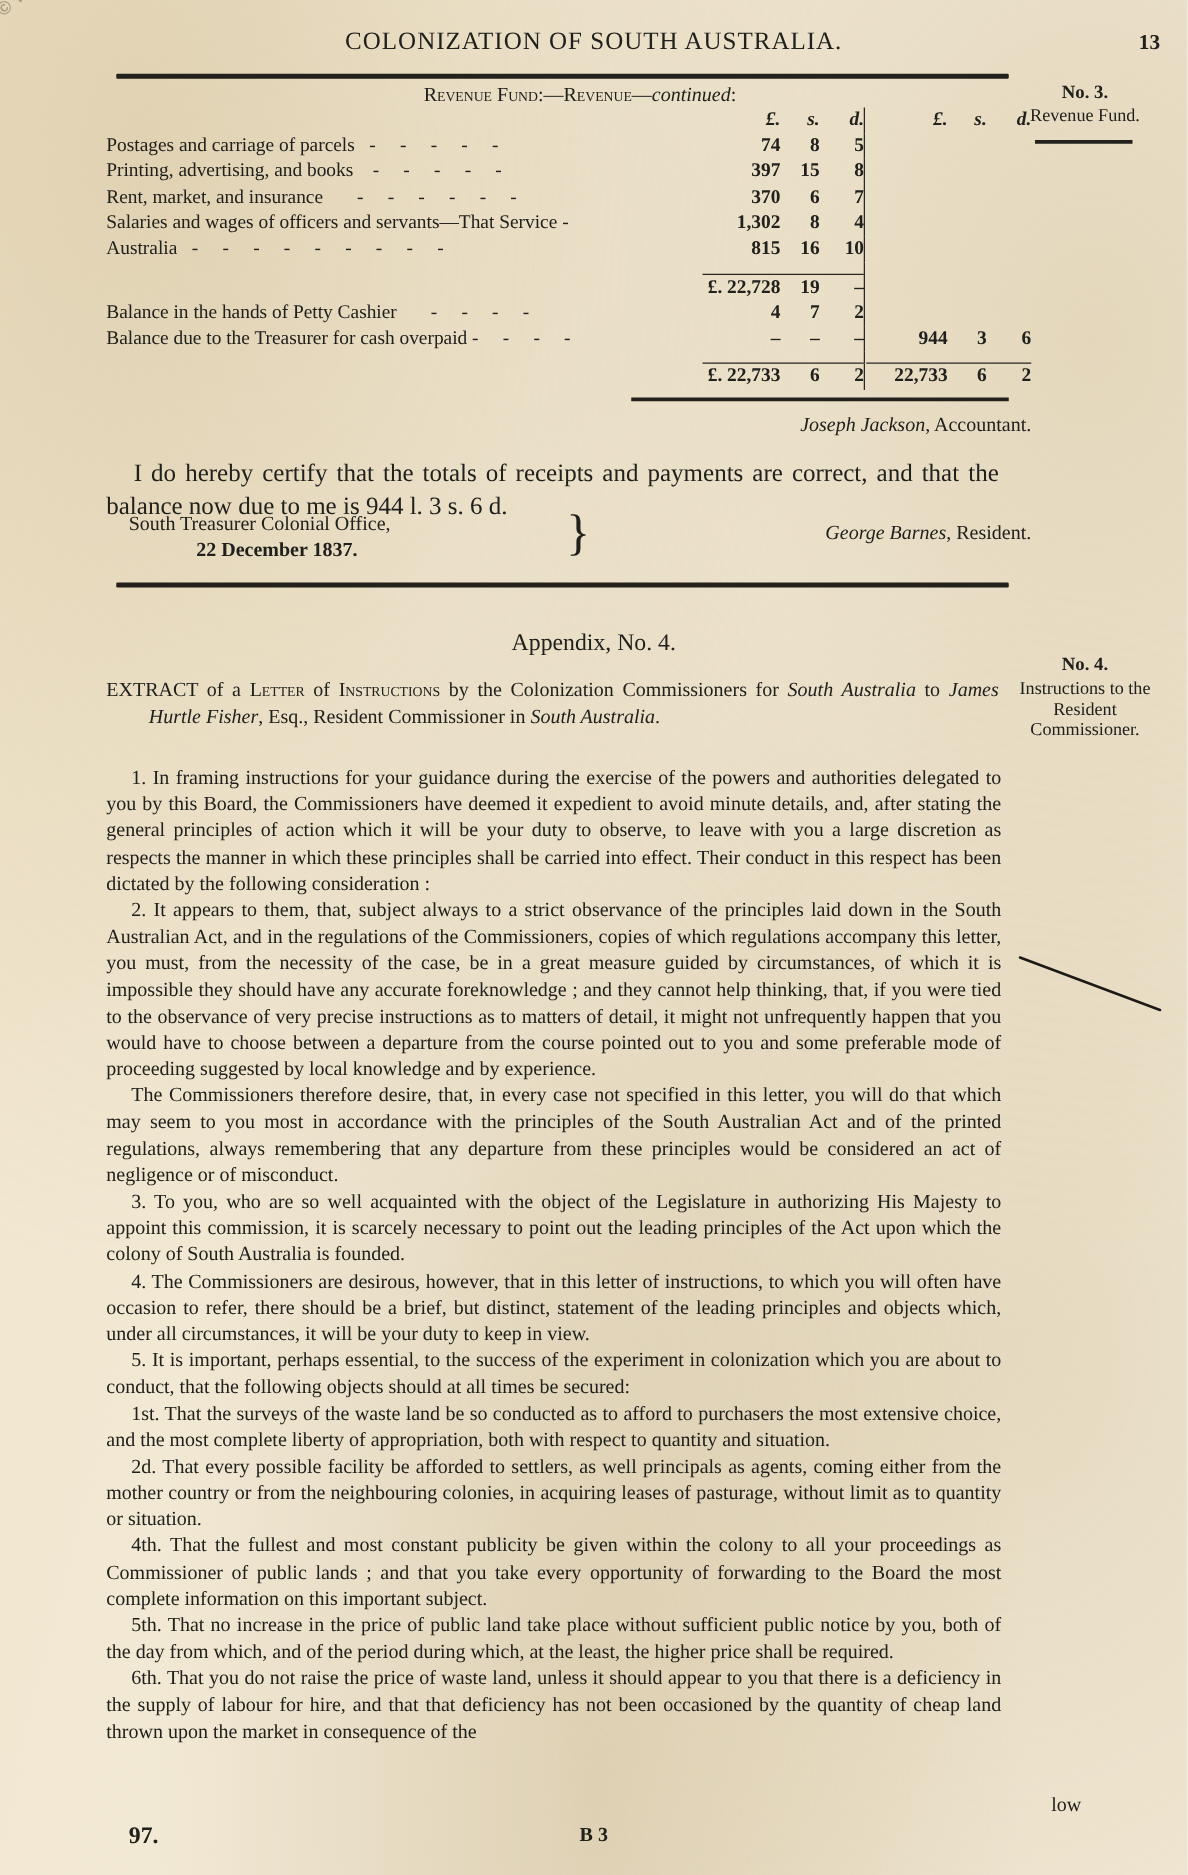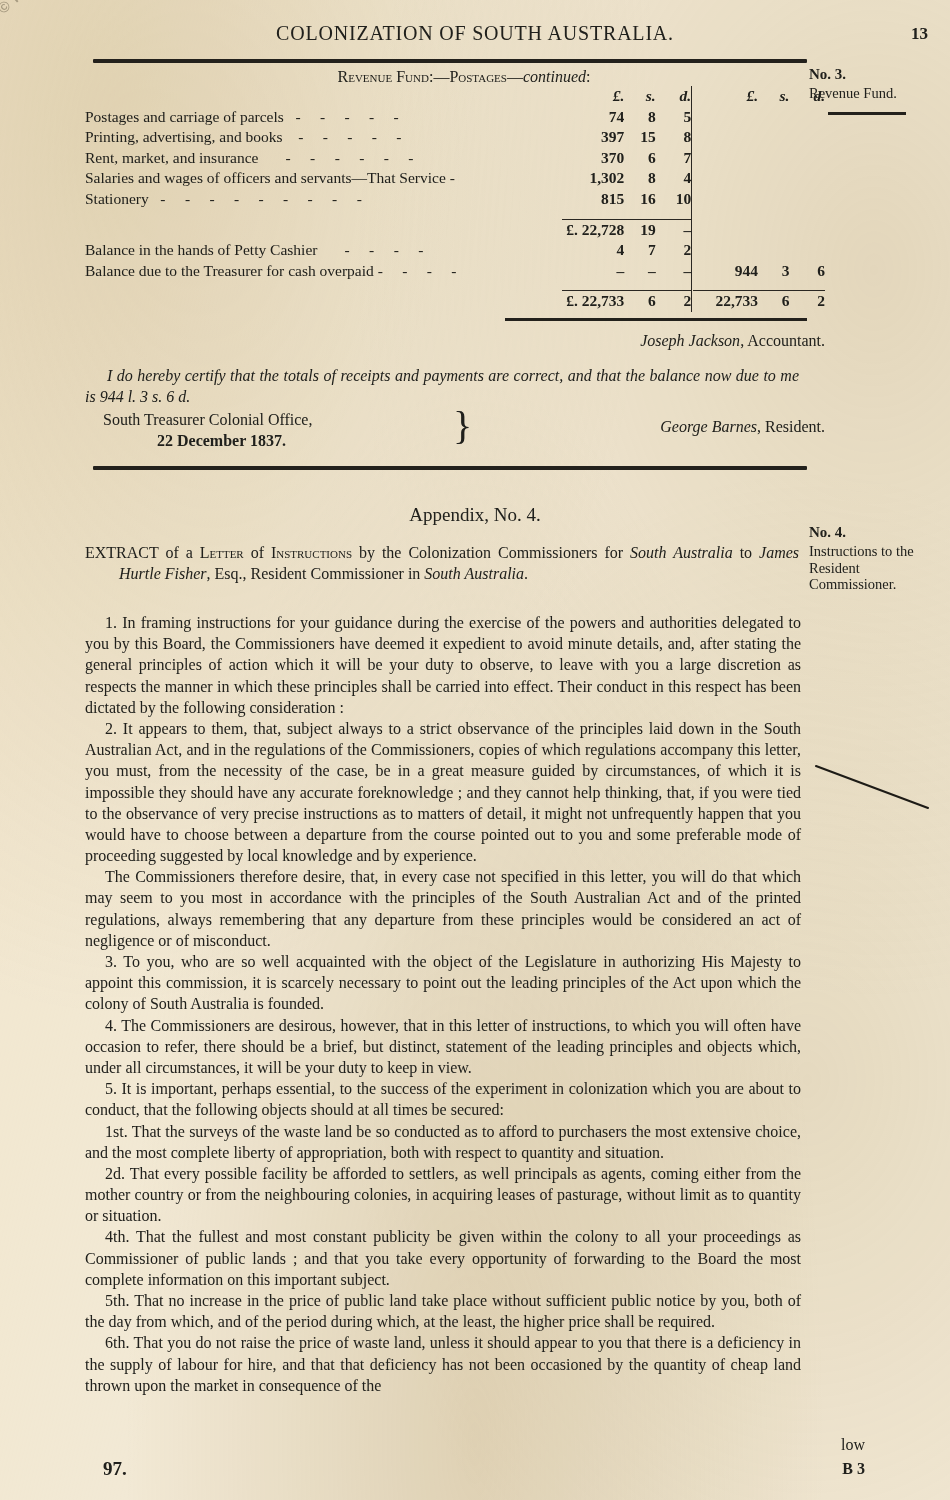--- a/index.html
+++ b/index.html
@@ -44,21 +44,21 @@
   .watermark{
     position:absolute;left:-6px;top:4px;width:150px;
     transform:rotate(-41deg);transform-origin:left top;
     font-family:"Liberation Sans","DejaVu Sans",sans-serif;
     font-size:15px;font-weight:bold;letter-spacing:1px;
     color:rgba(90,82,62,.45);white-space:nowrap;
   }
 
   
   .marg{
-    position:absolute;right:1px;width:140px;text-align:left;
+    position:absolute;right:12px;width:140px;text-align:center;
     font-size:14.5px;line-height:1.17;
   }
   .marg .mnum{font-weight:bold;font-size:15px;display:block;margin-bottom:1px;}
   .marg .mtext{display:block;}
   .marg-rule{
     position:absolute;right:44px;width:78px;height:3px;background:#23211c;
   }
 
   
   .acct{position:absolute;left:85px;top:68px;width:740px;font-size:15.5px;}
@@ -89,23 +89,22 @@
     border-top:1.6px solid #2a2722;
   }
   .spacer-row td{height:9px;}
 
   .sig-line{
     position:absolute;left:85px;width:740px;text-align:right;font-size:16px;
   }
   .sig-line .nm{font-style:italic;font-weight:normal;}
 
   .certify{
-    position:absolute;left:85px;width:714px;font-size:16px;line-height:1.30;
+    position:absolute;left:85px;width:714px;font-size:20px;line-height:1.30;
     text-align:justify;
-    font-style:italic;
   }
   .certify .ind{display:inline-block;width:22px;}
 
   .office-blk{position:absolute;left:85px;width:740px;font-size:16px;line-height:1.30;}
   .office-blk .l1{margin-left:18px;}
   .office-blk .l2{margin-left:72px;font-weight:bold;}
   .brace{
     position:absolute;left:368px;top:-4px;font-size:40px;line-height:1;
     font-family:"Liberation Serif",serif;
   }
@@ -126,21 +125,21 @@
   }
   .body p{margin:0;text-indent:20px;}
 
   .pencil{
     position:absolute;left:812px;top:760px;width:124px;height:58px;pointer-events:none;
   }
 
   
   .footer{position:absolute;left:85px;right:85px;bottom:18px;height:24px;}
   .footer .sig{position:absolute;left:18px;top:0;font-size:19px;font-weight:bold;}
-  .footer .bsig{position:absolute;left:0;right:0;top:2px;text-align:right;font-size:16px;font-weight:bold;}
+  .footer .bsig{position:absolute;left:0;right:0;top:2px;text-align:center;font-size:16px;font-weight:bold;}
   .catch{position:absolute;right:0;top:-22px;font-size:16px;}
 </style>
 </head>
 <body>
 
 <div class="paper-tint"></div>
 
 <div class="page">
 
   <div class="watermark">© MAPCO 2006</div>
@@ -153,21 +152,21 @@
   <div class="rule-thick r1"></div>
 
   <div class="marg" style="top:66px;">
     <span class="mnum">No. 3.</span>
     <span class="mtext">Revenue Fund.</span>
   </div>
   <div class="marg-rule" style="top:112px;"></div>
 
   <div class="acct">
 
-    <div class="acct-title"><span class="sc">Revenue Fund</span><span>:—</span><span class="sc">Postages</span><span>—</span><span class="ital">continued</span><span>:</span></div>
+    <div class="acct-title"><span class="sc">Revenue Fund</span><span>:—</span><span class="sc">Revenue</span><span>—</span><span class="ital">continued</span><span>:</span></div>
 
     <table class="ledger">
       <tbody>
         <tr>
           <td class="c-desc"></td>
           <td class="c-l hd">£.</td>
           <td class="c-s hd">s.</td>
           <td class="c-d hd">d.</td>
           <td class="vsep"></td>
           <td class="c-l2 hd">£.</td>
@@ -213,21 +212,21 @@
           <td class="c-l">1,302</td>
           <td class="c-s">8</td>
           <td class="c-d">4</td>
           <td class="vsep"></td>
           <td class="c-l2"></td>
             <td class="c-s2"></td>
             <td class="c-d2"></td>
         </tr>
 
         <tr>
-          <td class="c-desc"><span>Stationery</span><span class="leader">&nbsp; &nbsp;-&nbsp; &nbsp; &nbsp;-&nbsp; &nbsp; &nbsp;-&nbsp; &nbsp; &nbsp;-&nbsp; &nbsp; &nbsp;-&nbsp; &nbsp; &nbsp;-&nbsp; &nbsp; &nbsp;-&nbsp; &nbsp; &nbsp;-&nbsp; &nbsp; &nbsp;-</span></td>
+          <td class="c-desc"><span>Australia</span><span class="leader">&nbsp; &nbsp;-&nbsp; &nbsp; &nbsp;-&nbsp; &nbsp; &nbsp;-&nbsp; &nbsp; &nbsp;-&nbsp; &nbsp; &nbsp;-&nbsp; &nbsp; &nbsp;-&nbsp; &nbsp; &nbsp;-&nbsp; &nbsp; &nbsp;-&nbsp; &nbsp; &nbsp;-</span></td>
           <td class="c-l">815</td>
           <td class="c-s">16</td>
           <td class="c-d">10</td>
           <td class="vsep"></td>
           <td class="c-l2"></td>
             <td class="c-s2"></td>
             <td class="c-d2"></td>
         </tr>
 
         <tr class="spacer-row">

